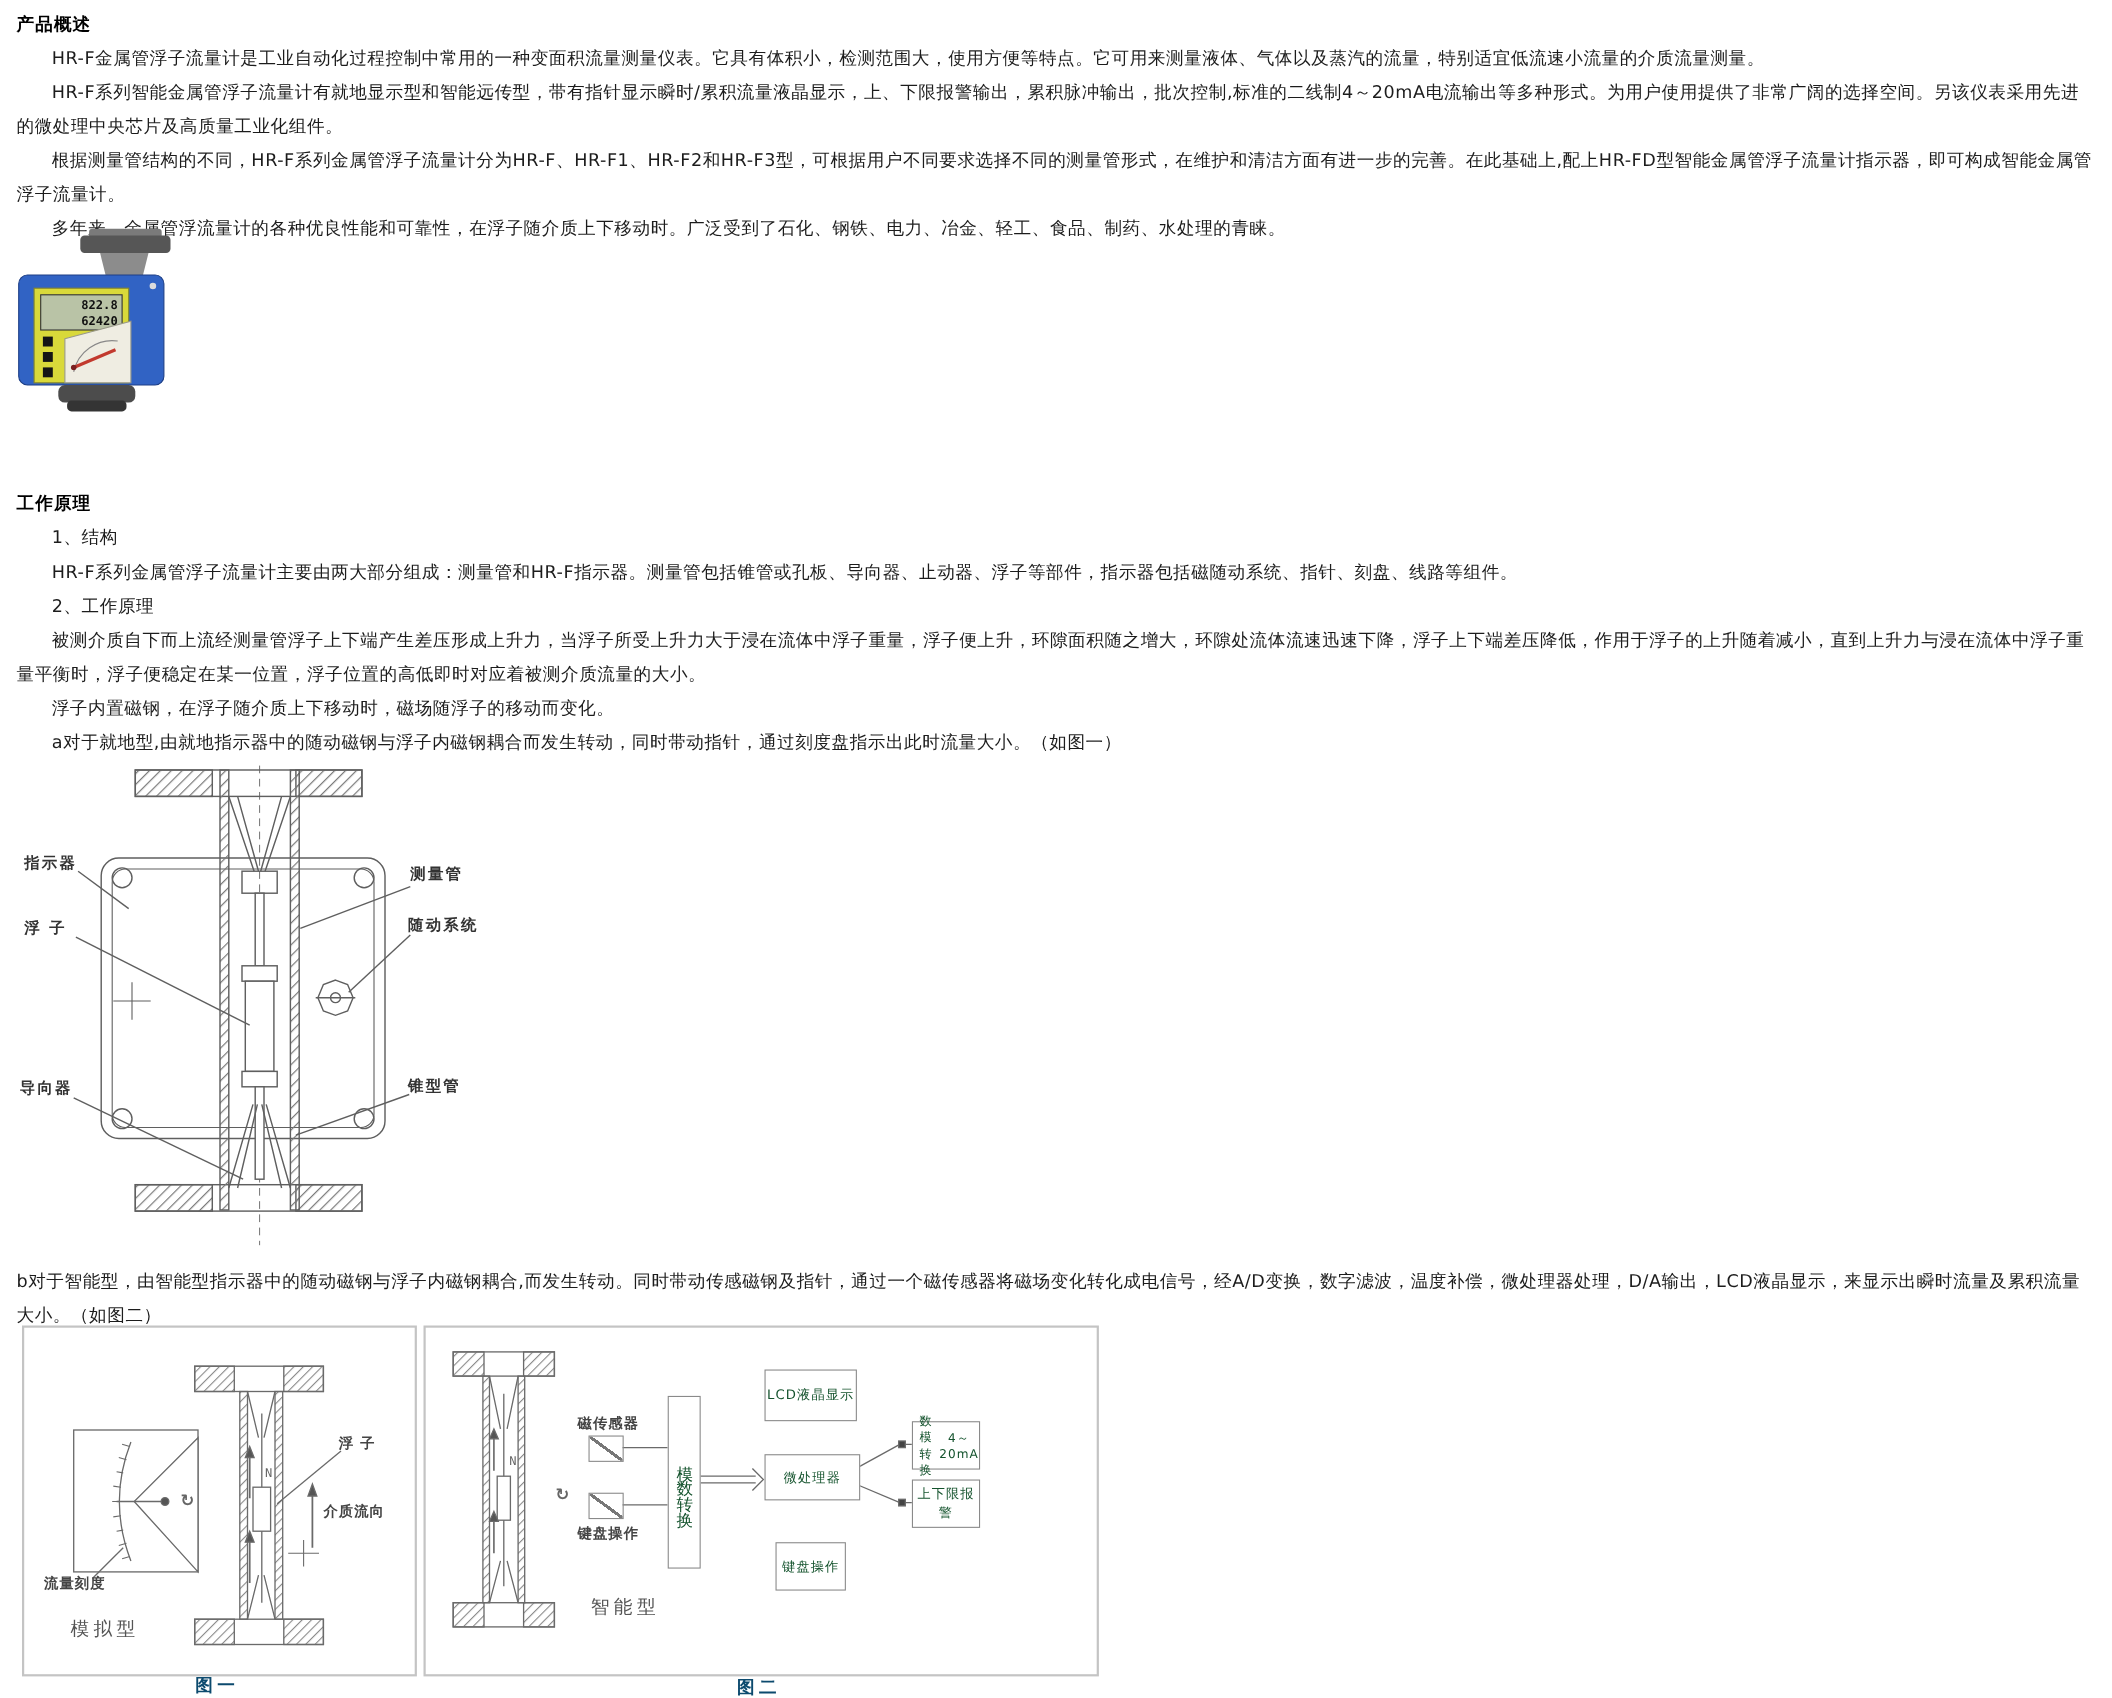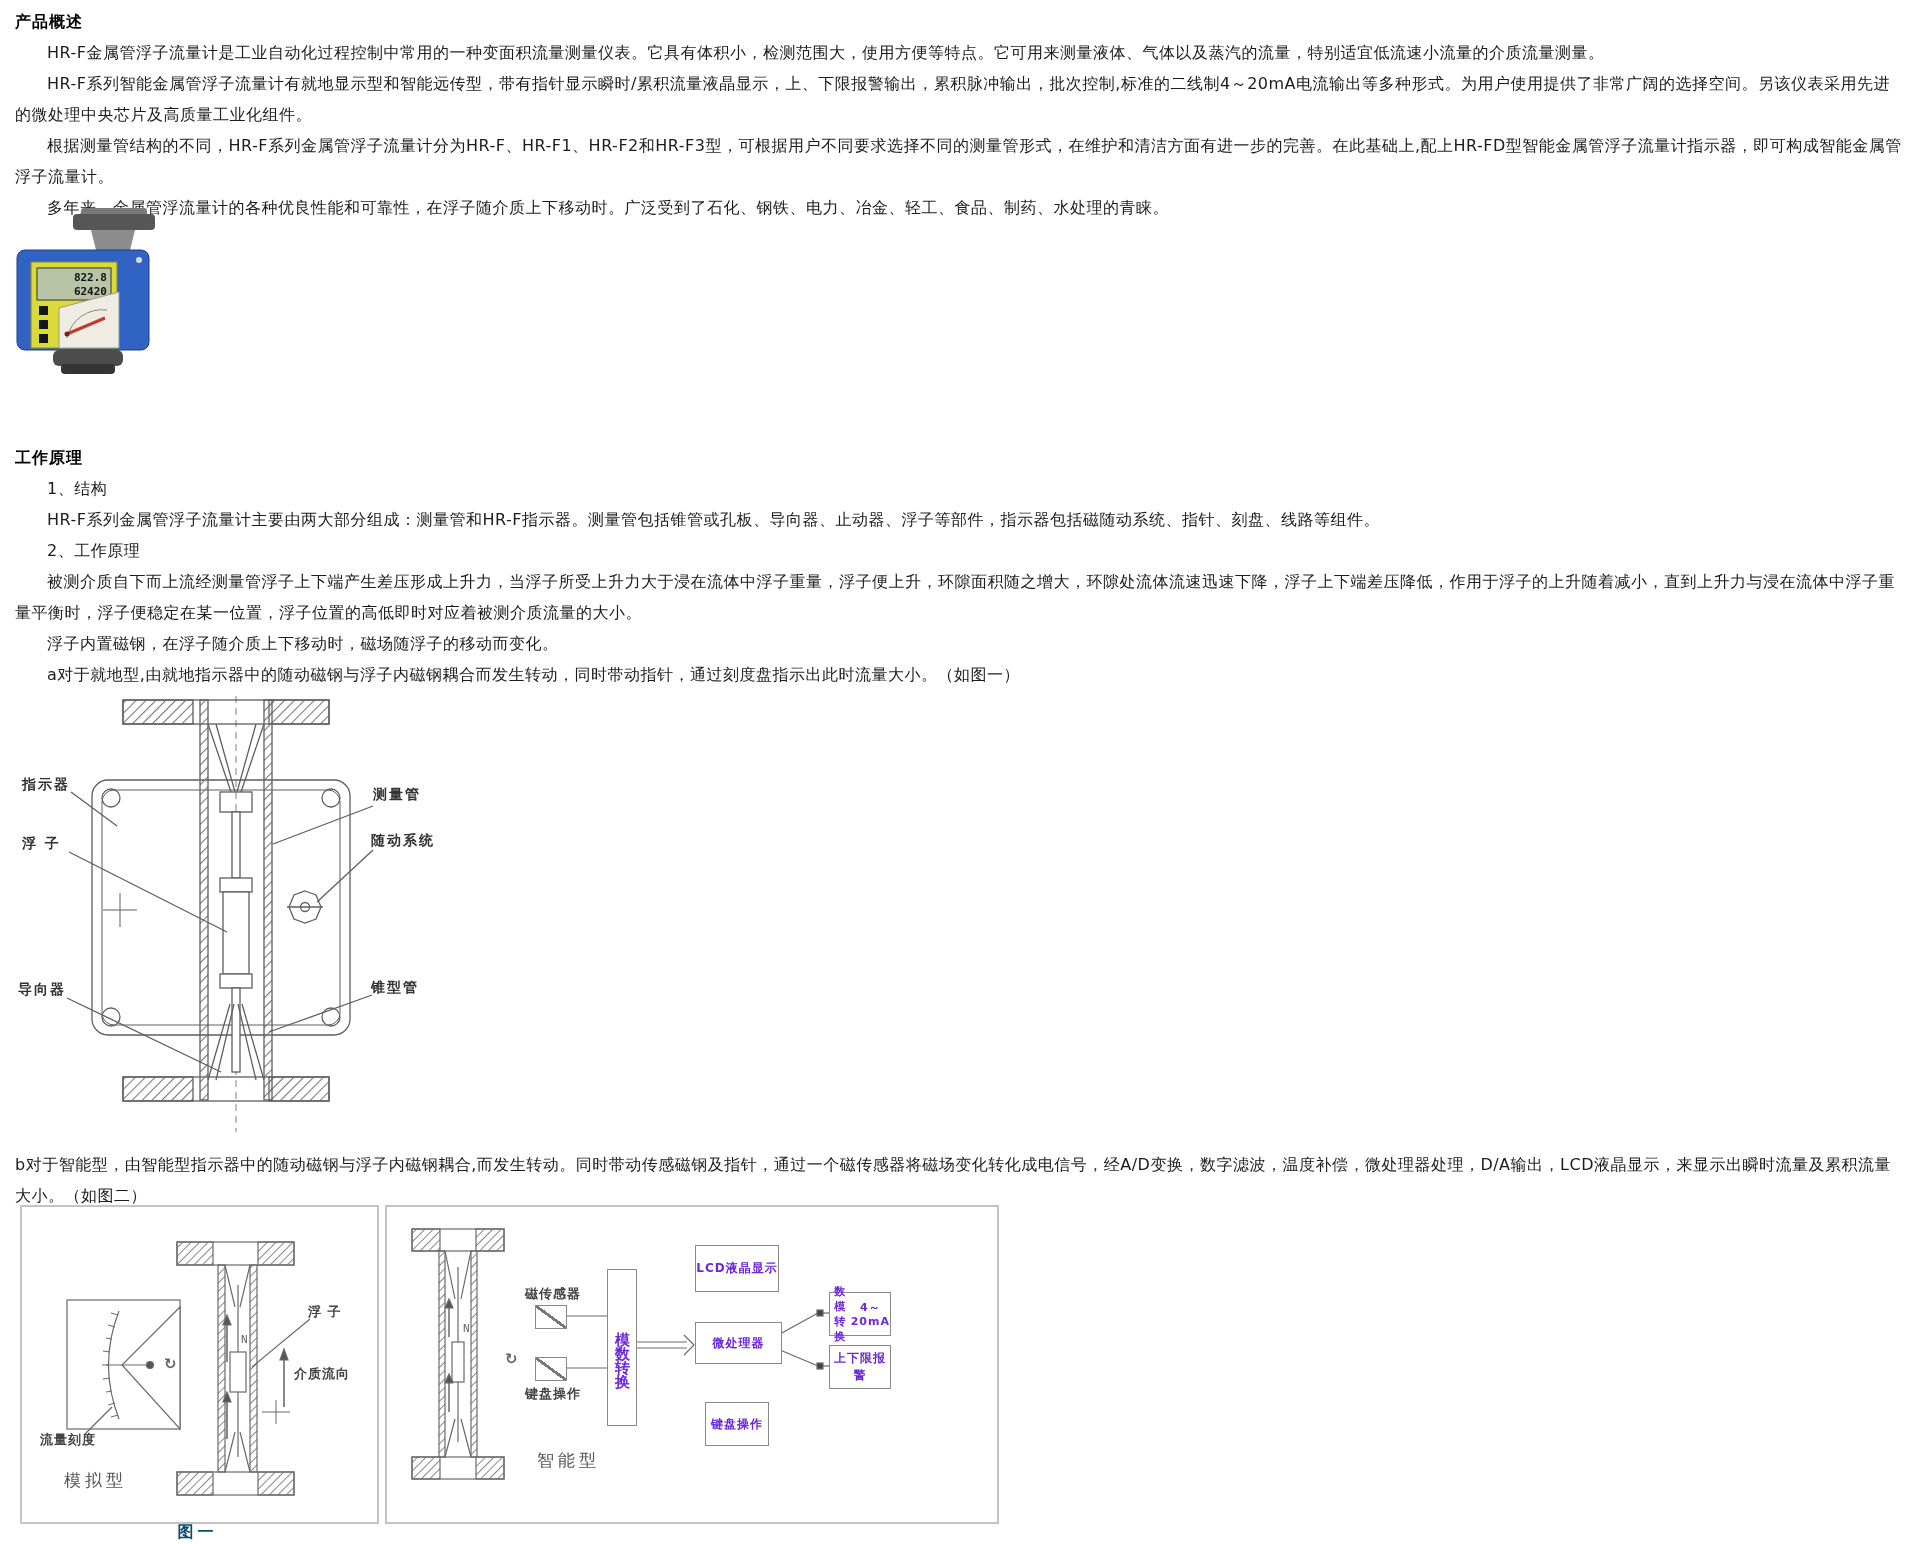--- a/index.html
+++ b/index.html
@@ -14,23 +14,23 @@
   #main-diagram{position:absolute;left:15px;top:692px;width:430px;height:445px;}
   .dlabel{position:absolute;font-size:14px;font-weight:bold;color:#333;letter-spacing:2px;white-space:nowrap;}
   
   .figbox{position:absolute;border:2px solid #c4c4c4;background:#fff;}
   #figure1{left:20px;top:1205px;width:355px;height:315px;}
   #figure2{left:385px;top:1205px;width:610px;height:315px;}
   #figure1 svg,#figure2 svg{position:absolute;left:0;top:0;}
   .flabel{position:absolute;font-size:13px;font-weight:bold;color:#444;letter-spacing:1px;white-space:nowrap;}
   .typelabel{position:absolute;font-size:17px;font-weight:normal;color:#555;letter-spacing:4px;white-space:nowrap;}
   .rot{position:absolute;font-size:15px;color:#666;font-weight:bold;}
-  .blk{position:absolute;border:1.5px solid #8a8a8a;background:#fff;color:#6d28d9;
+  .blk{position:absolute;border:1.5px solid #8a8a8a;background:#fff;color:#14532d;
        display:flex;align-items:center;justify-content:center;text-align:center;
-       font-size:12px;font-weight:bold;letter-spacing:1px;}
+       font-size:12px;font-weight:normal;letter-spacing:1px;}
   .slashbox{background:linear-gradient(to top right,#fff 46%,#777 46%,#777 54%,#fff 54%);}
   .vert{writing-mode:vertical-rl;letter-spacing:14px;font-size:15px;}
   .caption{position:absolute;font-size:16px;font-weight:bold;color:#0c4a6e;text-align:center;letter-spacing:4px;}
   #cap1{left:20px;top:1522px;width:355px;}
   #cap2{left:385px;top:1524px;width:610px;}
   svg text{font-family:"DejaVu Sans Mono","Liberation Mono",monospace;}
 </style>
 </head>
 <body>
 
@@ -243,14 +243,15 @@
     <div class="blk" style="left:318px;top:195px;width:62px;height:42px">键盘操作</div>
     <div class="blk" style="left:442px;top:85px;width:60px;height:42px;flex-direction:row;font-size:11px">
       <span>数模转换</span>
       <span>4～20mA</span>
     </div>
     <div class="blk" style="left:442px;top:138px;width:60px;height:42px">上下限报警</div>
     <span class="typelabel" style="left:150px;top:242px">智能型</span>
   </div>
 
   <div class="caption" id="cap1">图一</div>
+  <div class="caption" id="cap2">图二</div>
 
 </div>
 
 </body></html>

